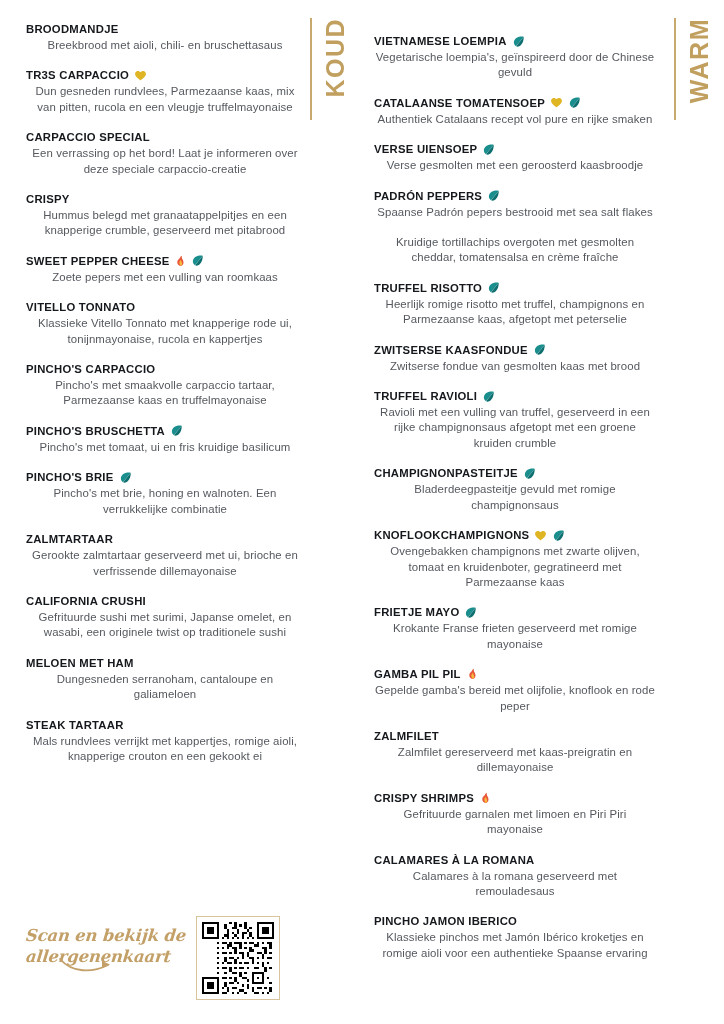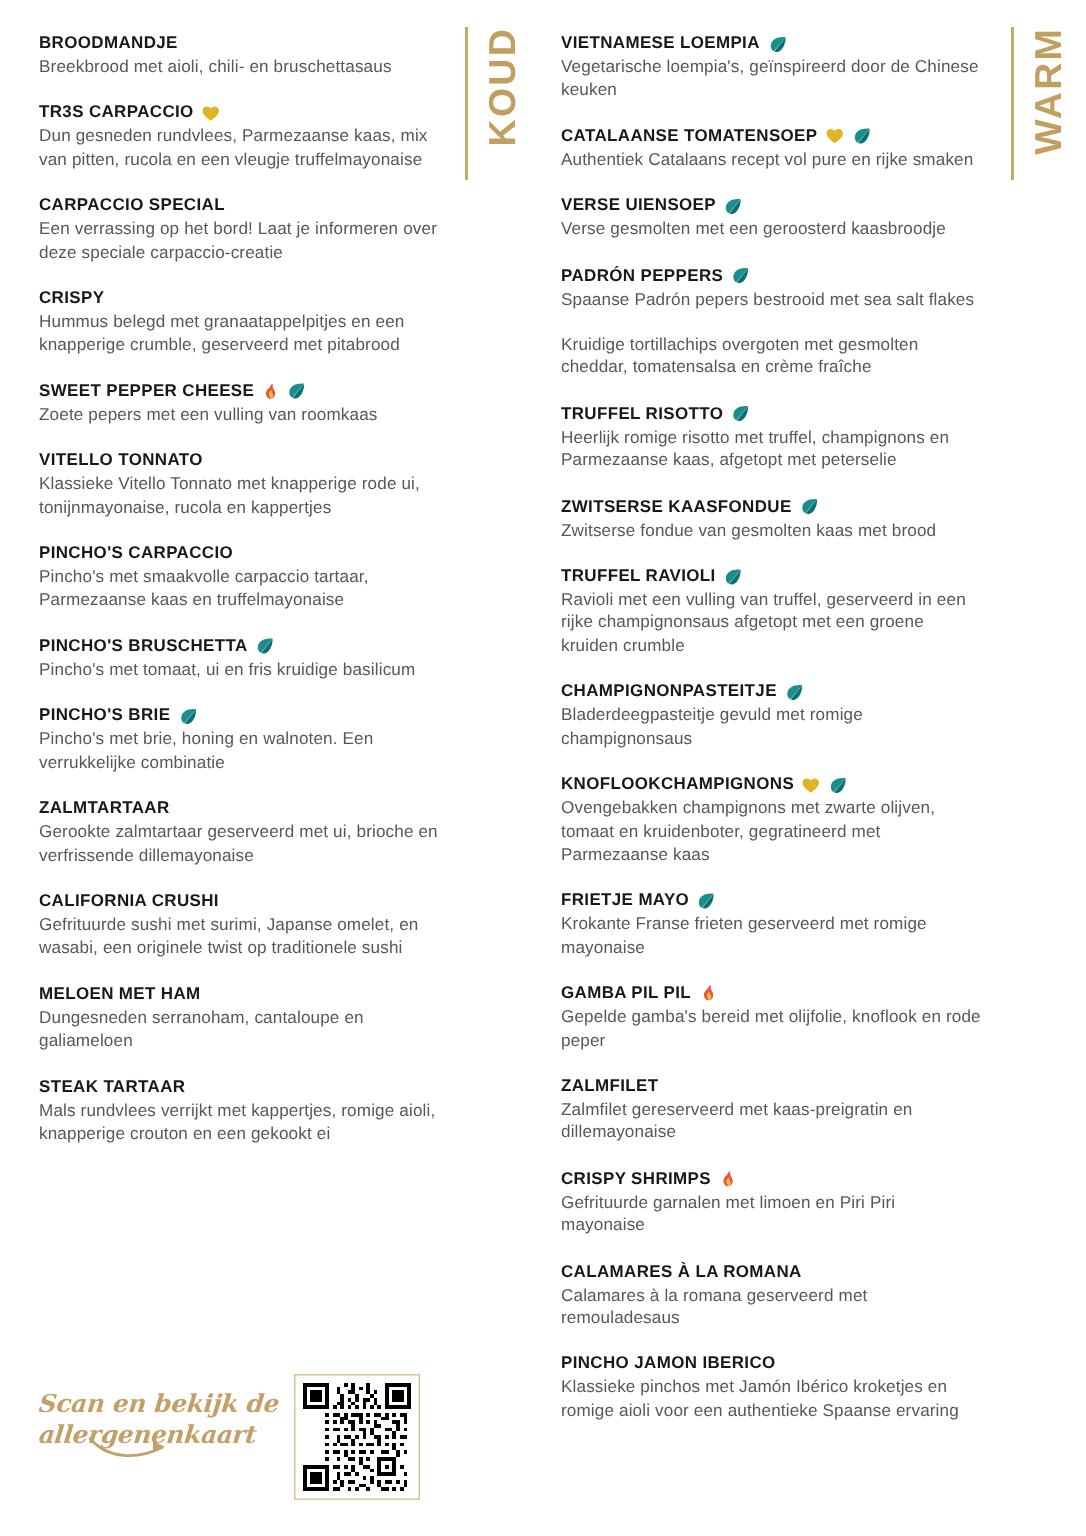--- a/index.html
+++ b/index.html
@@ -29,22 +29,22 @@
     width: 724px;
   }
 
   .column {
     position: relative;
   }
 
   .col-left  { width: 362px; padding: 22px 0 0 26px; }
   .col-right { width: 362px; padding: 22px 0 0 12px; }
 
-  .items { width: 278px; }
-  .col-right .items { width: 282px; }
+  .items { width: 278px; text-align: center; }
+  .col-right .items { width: 282px; margin-top: 12px; }
 
   .item { margin-bottom: 15px; }
 
   .item-title {
     font-size: 11.3px;
     font-weight: bold;
     letter-spacing: 0.25px;
     color: #15181c;
     line-height: 14px;
     margin: 0 0 2px 0;
@@ -269,21 +269,21 @@
           <div class="item">
             <div class="item-title">
               <span class="title-text">VIETNAMESE LOEMPIA</span>
               <span class="badges">
                 <span class="icon-glyph icon-leaf"><svg viewBox="0 0 24 24" width="13" height="13">
                     <path d="M21.5 3.2C13 2 5 5.5 3.6 12.2c-.8 3.9 1 7 3.6 8.4L20.6 4.6c.4-.5.6-1.1.9-1.4z" fill="#1a8d8d"></path>
                     <path d="M21.8 3.4L7.6 20.9c2.6 1.2 6.1.5 8.6-1.9 3.8-3.6 5.6-10 5.6-15.6z" fill="#0f6f70"></path>
                   </svg></span>
               </span>
             </div>
-            <div class="item-desc">Vegetarische loempia's, geïnspireerd door de Chinese keuken</div>
+            <div class="item-desc">Vegetarische loempia's, geïnspireerd door de Chinese gevuld</div>
           </div>
           <div class="item">
             <div class="item-title">
               <span class="title-text">CATALAANSE TOMATENSOEP</span>
               <span class="badges">
                 <span class="icon-glyph icon-heart"><svg viewBox="0 0 24 24" width="13" height="13">
                     <path d="M12 21s-8.4-5.3-9.8-10.3C1.1 6.9 3.6 3.6 7.2 3.6c2 0 3.7 1 4.8 2.6 1.1-1.6 2.8-2.6 4.8-2.6 3.6 0 6.1 3.3 5 7.1C20.4 15.7 12 21 12 21z" fill="#e0b524"></path>
                   </svg></span>
                 <span class="icon-glyph icon-leaf"><svg viewBox="0 0 24 24" width="13" height="13">
                     <path d="M21.5 3.2C13 2 5 5.5 3.6 12.2c-.8 3.9 1 7 3.6 8.4L20.6 4.6c.4-.5.6-1.1.9-1.4z" fill="#1a8d8d"></path>

